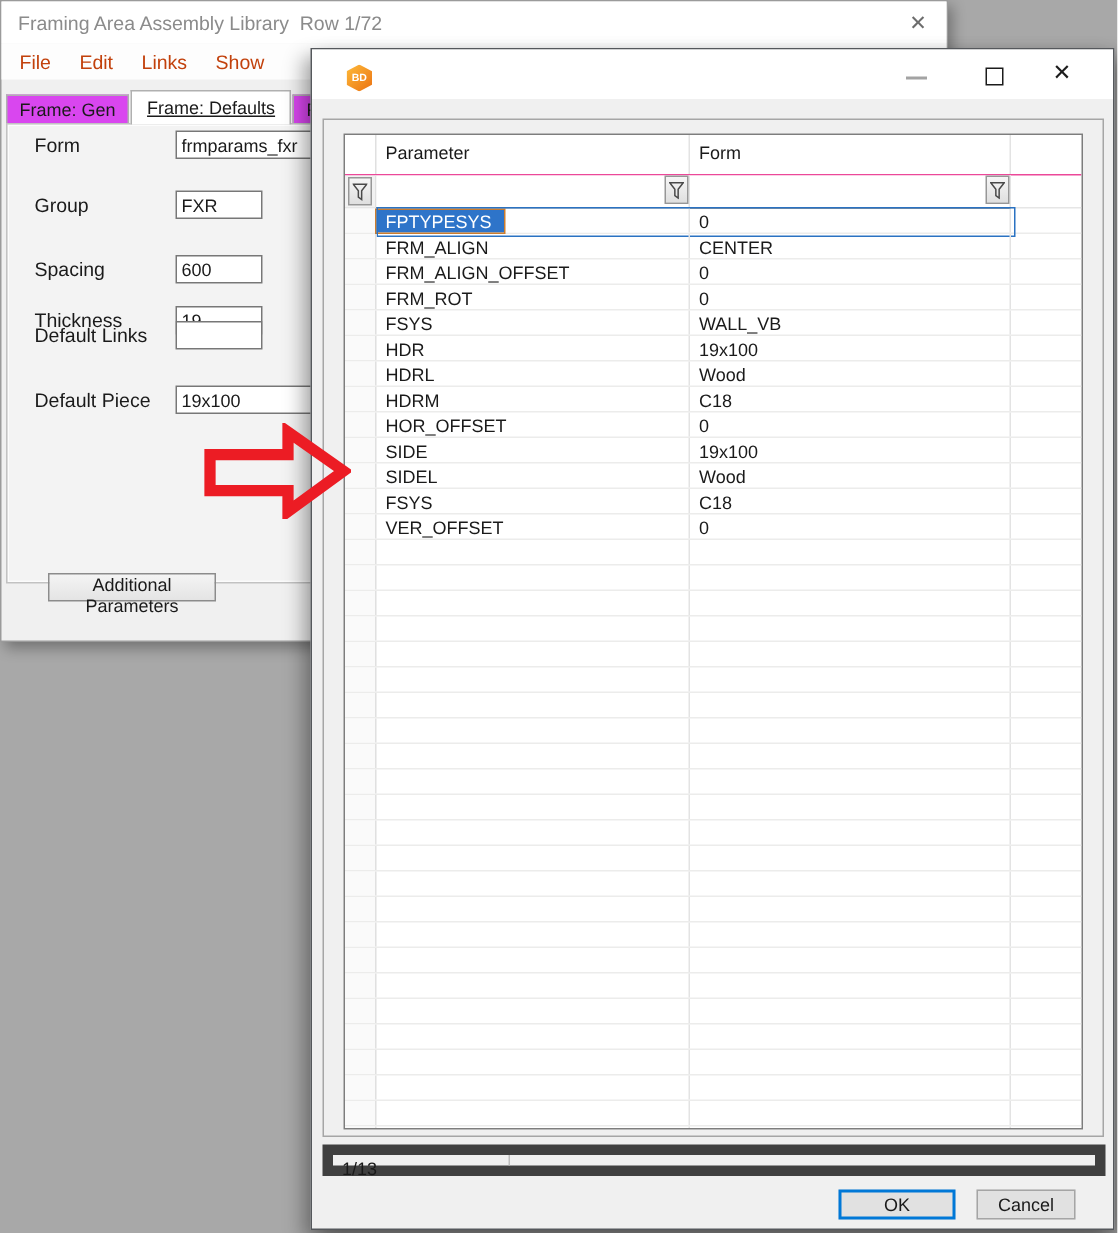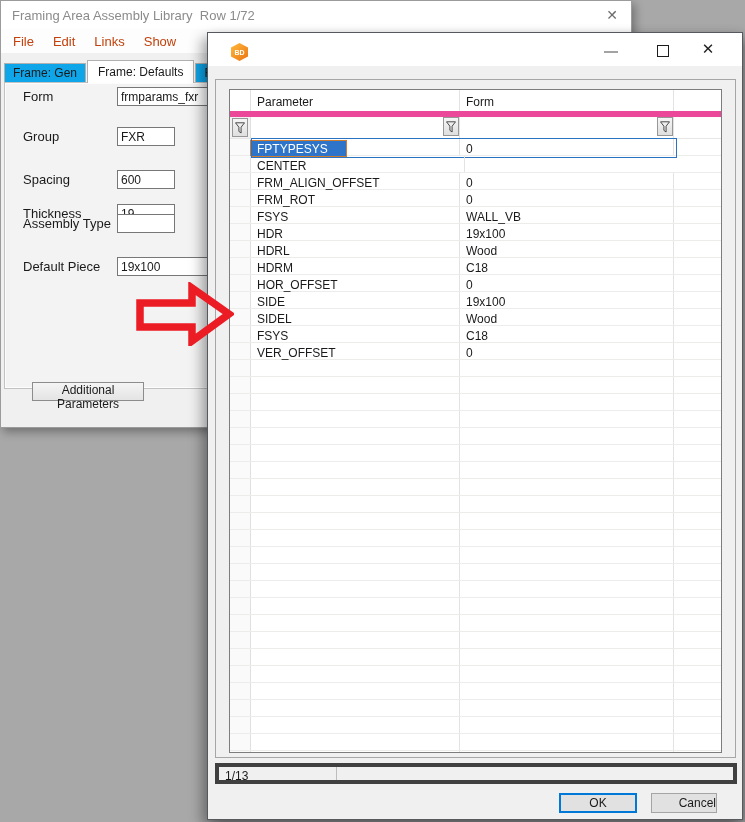--- a/index.html
+++ b/index.html
@@ -12,23 +12,23 @@
     background:#f0f0f0; border:1px solid #9b9b9b; z-index:10;
     box-shadow:3px 4px 9px rgba(0,0,0,.33); }
   .lib-titlebar { position:absolute; left:0; top:0; width:100%; height:28px; background:#ffffff; }
   .lib-title { position:absolute; left:11px; top:7px; font-size:13px; color:#8b8b8b; white-space:pre; }
   .lib-close { position:absolute; right:8px; top:5px; width:22px; height:18px; text-align:center;
     font-size:14px; color:#6d6d6d; line-height:18px; cursor:default; }
   .lib-menubar { position:absolute; left:0; top:28px; width:100%; height:24px; background:#fdfdfd;
     display:flex; align-items:center; padding-left:9px; }
   .menu-item { font-size:13px; color:#c2410c; margin-right:13px; padding:2px 3px; }
   .tabstrip { position:absolute; left:3px; top:58px; height:23px; display:flex; align-items:flex-end; }
-  .tab { height:19px; padding:0 8px; font-size:12px; color:#1a1a1a; background:#0ea5e9;
+  .tab { height:19px; padding:0 8px; font-size:12px; color:#1a1a1a; background:#d946ef;
     border:1px solid #b0b0b0; border-bottom:none; display:flex; align-items:center; margin-right:1px; }
-  .tab.active { height:23px; background:#ffffff; position:relative; z-index:3; margin-bottom:-1px; padding:0 10px; }
+  .tab.active { height:23px; background:#ffffff; position:relative; z-index:3; margin-bottom:-1px; padding:0 10px;text-decoration:underline; }
   .tab-panel { position:absolute; left:3px; top:81px; width:625px; height:307px;
     background:#f3f3f3; border:1px solid #c2c2c2; box-shadow:inset 0 0 0 1px #fcfcfc; }
   .field { position:absolute; left:0; width:300px; height:20px; }
   .field label { position:absolute; left:18px; top:2px; font-size:13px; color:#1a1a1a; }
   .field input { position:absolute; left:112px; top:0; height:19px; border:1px solid #777777;
     background:#ffffff; font-family:inherit; font-size:12px; padding:0 3px; color:#1a1a1a; }
   .w118 { width:118px; } .w58 { width:58px; } .w112 { width:112px; }
   .add-params-btn { position:absolute; left:27px; top:299px; width:112px; height:19px;
     background:linear-gradient(#f4f4f4,#e4e4e4); border:1px solid #8c8c8c; font-family:inherit;
     font-size:12px; color:#1a1a1a; }
@@ -49,50 +49,50 @@
 
   .grid-panel { position:absolute; left:7px; top:46px; width:521px; height:679px;
     background:#f0f0f0; border:1px solid #a6a6a6; }
   .ptable { position:absolute; left:13px; top:9px; width:493px; height:664px;
     background:#ffffff; border:1px solid #7d7d7d; overflow:hidden; }
   .thead, .tfilter, .trow { display:flex; width:100%; }
   .c0 { width:21px; flex:none; border-right:1px solid #e0e0e0; background:#fafafa; }
   .c1 { width:209px; flex:none; border-right:1px solid #e3e3e3; }
   .c2 { width:214px; flex:none; border-right:1px solid #e3e3e3; }
   .c3 { flex:1; }
-  .thead { height:27px; border-bottom:6px solid #ec4899; }
+  .thead { height:27px; border-bottom:1px solid #ec4899; }
   .thead .c0 { background:#ffffff; }
   .thead .hdr-label { font-size:12px; color:#1a1a1a; padding:5px 0 0 6px; display:block; }
   .tfilter { height:22px; }
   .tfilter .c0 { display:flex; align-items:flex-start; justify-content:center; padding-top:1px;
     border-bottom:1px solid #e6e6e6; background:#f2f2f2; }
   .fcell { background:#ffffff; border-bottom:1px solid #2e2e2e; position:relative; }
   .fcell input { position:absolute; left:0; top:0; width:calc(100% - 17px); height:100%;
     border:none; outline:none; font-family:inherit; font-size:12px; padding:0 4px; background:transparent; }
   .fbtn { width:16px; height:19px; background:linear-gradient(#f6f6f6,#dfdfdf);
     border:1px solid #979797; display:flex; align-items:center; justify-content:center; padding:0; }
   .fcell .fbtn { position:absolute; right:0; top:0; }
   .trow { height:17px; border-bottom:1px solid #ececeb; position:relative; }
   .trow .cellval { font-size:12px; color:#1a1a1a; padding:1px 0 0 6px; display:inline-block; white-space:nowrap; }
   .trow.selected::after { content:''; position:absolute; left:21px; top:-1px; width:424px; height:18px;
     border:1px solid #2a72c2; pointer-events:none; }
   .trow.selected .c1 { background:#ffffff; }
-  .trow.selected .pname { background:#2e74c9; color:#ffffff; outline:1px solid #cd7d2d; padding-right:18px; }
+  .trow.selected .pname { background:#2e74c9; color:#ffffff; outline:1px solid #cd7d2d; padding-right:8px; }
   .tbody { position:relative; }
 
   .status-bar { position:absolute; left:7px; top:730px; width:522px; height:21px;
-    border:4px solid #404040; background:#f0f0f0; display:flex; }
+    border:7px solid #404040; background:#f0f0f0; display:flex; }
   .status-cell-left { width:118px; flex:none; border-right:1px solid #bdbdbd;
     font-size:12px; color:#1a1a1a; line-height:19px; padding-left:6px; }
   .status-cell-right { flex:1; }
 
   .dlg-btn { position:absolute; height:20px; font-family:inherit; font-size:12px; color:#1a1a1a;
     background:#e1e1e1; }
   .ok-btn { left:351px; top:760px; width:78px; border:2px solid #0078d7; }
-  .cancel-btn { left:443px; top:760px; width:66px; border:1px solid #a5a5a5;text-align:right; }
+  .cancel-btn { left:443px; top:760px; width:66px; border:1px solid #a5a5a5; }
 
   
   .red-arrow { position:absolute; left:134px; top:282px; width:100px; height:64px; z-index:30; }
 </style>
 </head>
 <body>
 
 <div class="desktop">
 
   <div class="win-library">
@@ -132,21 +132,21 @@
       </div>
       <div class="field" style="top:87px">
         <label>Spacing</label>
         <input class="w58" value="600" style="">
       </div>
       <div class="field" style="top:121px">
         <label>Thickness</label>
         <input class="w58" value="19" style="">
       </div>
       <div class="field" style="top:131px">
-        <label>Assembly Type</label>
+        <label>Default Links</label>
         <input class="w58" style="">
       </div>
       <div class="field" style="top:174px">
         <label>Default Piece</label>
         <input class="w112" value="19x100" style="">
       </div>
       <button class="add-params-btn">Additional Parameters</button>
     </div>
   </div>
 
@@ -200,20 +200,21 @@
 
             <div class="trow selected">
               <div class="c0"></div>
               <div class="c1"><span class="cellval pname">FPTYPESYS</span></div>
               <div class="c2"><span class="cellval">0</span></div>
               <div class="c3"></div>
             </div>
 
             <div class="trow">
               <div class="c0"></div>
+              <div class="c1"><span class="cellval pname">FRM_ALIGN</span></div>
               <div class="c2"><span class="cellval">CENTER</span></div>
               <div class="c3"></div>
             </div>
 
             <div class="trow">
               <div class="c0"></div>
               <div class="c1"><span class="cellval pname">FRM_ALIGN_OFFSET</span></div>
               <div class="c2"><span class="cellval">0</span></div>
               <div class="c3"></div>
             </div>

